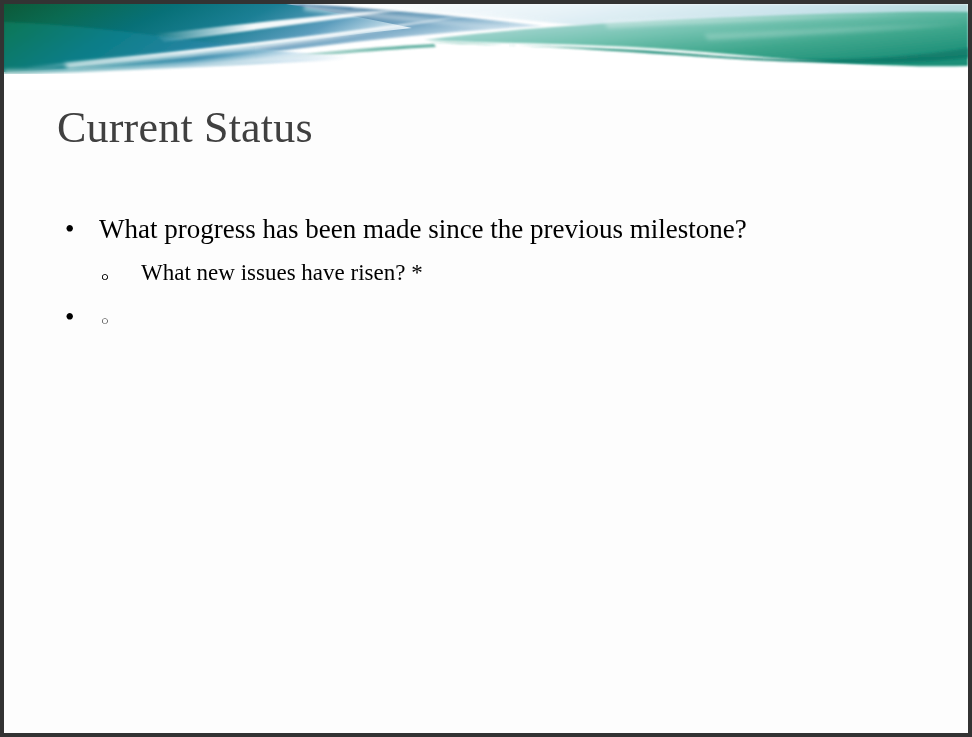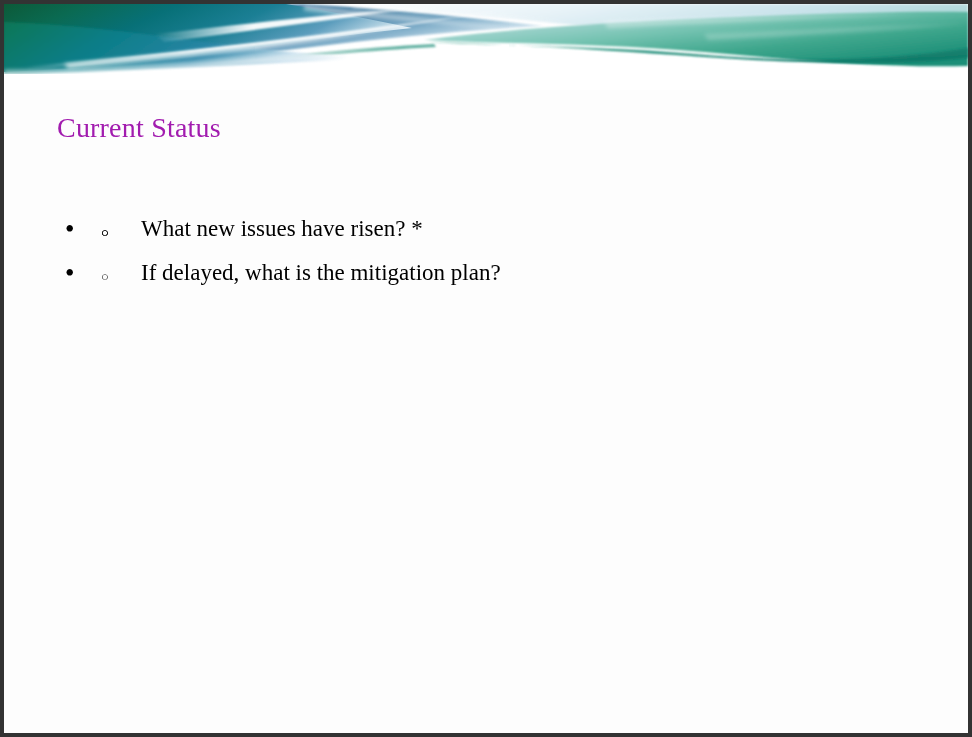--- a/index.html
+++ b/index.html
@@ -38,23 +38,23 @@
     display: block;
     width: 964px;
     height: 86px;
   }
 
   
   .title {
     position: absolute;
     left: 53px;
     top: 101px;
-    font-size: 28px;
+    font-size: 44px;
     line-height: 46px;
-    color: #a21caf;
+    color: #404040;
     letter-spacing: 0.2px;
     white-space: nowrap;
   }
 
   
   .body {
     position: absolute;
     left: 53px;
     top: 203px;
     width: 870px;
@@ -204,20 +204,21 @@
       <rect x="0" y="70" width="964" height="16" fill="#ffffff"></rect>
     </svg>
   </div>
 
   <div class="title">Current Status</div>
 
   <div class="body">
 
     <div class="bullet-l1">
       <span class="marker">•</span>
+      <span class="txt">What progress has been made since the previous milestone?</span>
     </div>
 
     <div class="bullet-l2">
       <span class="marker">○</span>
     </div>
 
     <div class="bullet-l2">
       <span class="marker">○</span>
     </div>
 
@@ -225,17 +226,16 @@
       <span class="marker">○</span>
       <span class="txt">What new issues have risen? *</span>
     </div>
 
     <div class="bullet-l1">
       <span class="marker">•</span>
     </div>
 
     <div class="bullet-l2">
       <span class="marker">○</span>
-      <span class="txt">If delayed, what is the mitigation plan?</span>
     </div>
 
   </div>
 </div>
 
 </body></html>

